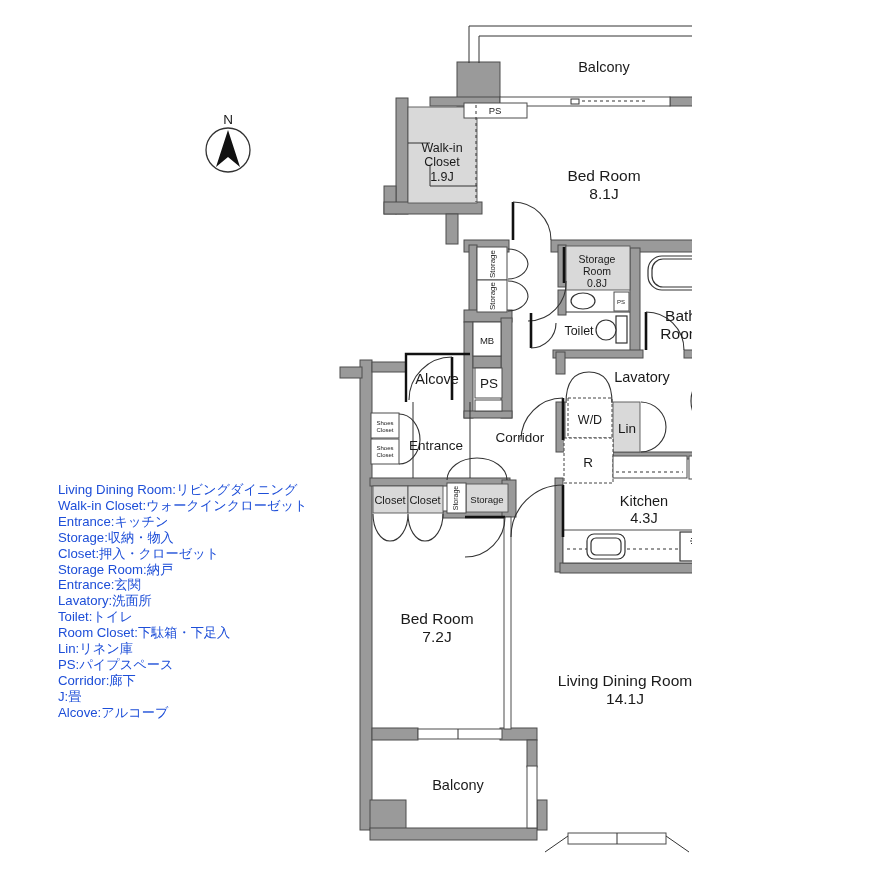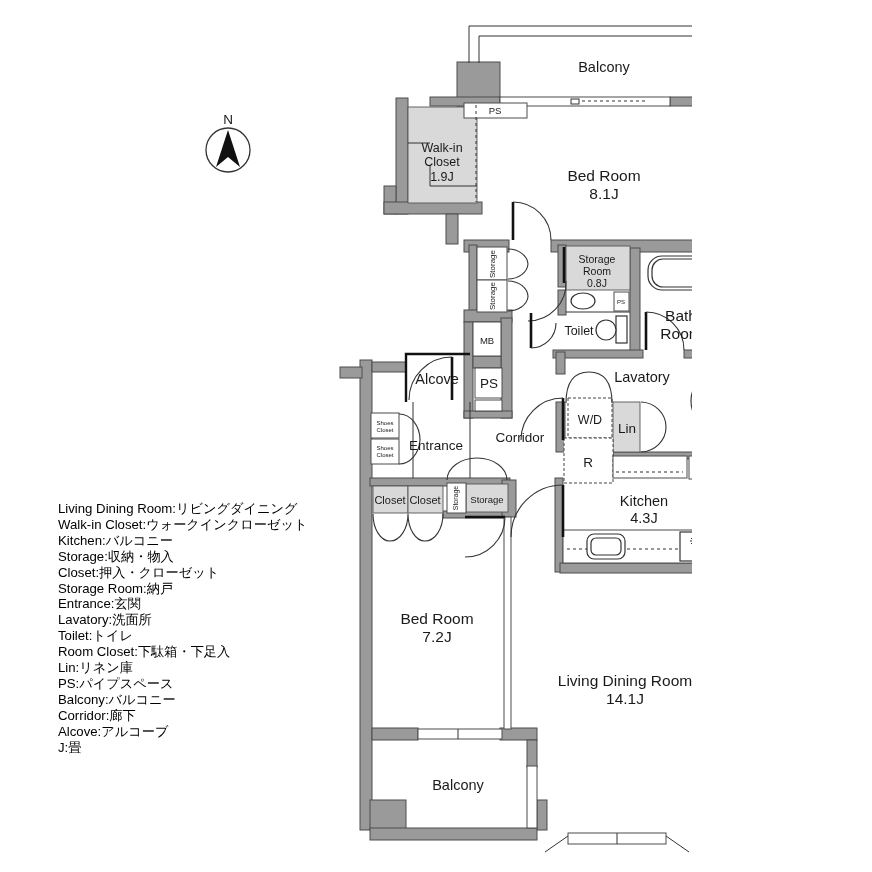--- a/index.html
+++ b/index.html
@@ -15,21 +15,21 @@
   .thin{stroke:#333333;stroke-width:1;fill:none;}
   .arc{stroke:#333333;stroke-width:1.1;fill:none;}
   .leaf{stroke:#111111;stroke-width:2.6;fill:none;}
   .fix{fill:#ffffff;stroke:#333333;stroke-width:1.2;}
   .dash{stroke:#333333;stroke-width:1;fill:none;stroke-dasharray:3 3;}
   .dot{stroke:#555555;stroke-width:1;fill:none;stroke-dasharray:2 2;}
   .t6{font-size:6px;}.t7{font-size:7px;}.t8{font-size:8px;}.t9{font-size:9.5px;}
   .t10{font-size:10.5px;}.t11{font-size:11px;}.t12{font-size:12.5px;}.t13{font-size:13.5px;}
   .t14{font-size:14.5px;}.t15{font-size:15.5px;}
   .mid{text-anchor:middle;}
-  #legend{position:absolute;left:58px;top:501px;width:310px;color:#000000;
+  #legend{position:absolute;left:58px;top:482px;width:310px;color:#1d4ed8;
           font-size:13.2px;line-height:15.9px;white-space:nowrap;}
 </style>
 </head>
 <body>
 
 <div id="stage">
 <svg width="872" height="872" viewBox="0 0 872 872">
 
   <g>
 
@@ -258,28 +258,27 @@
   <g>
     <circle cx="228" cy="150" r="22" fill="#ffffff" stroke="#333333" stroke-width="1.3"></circle>
     <polygon points="228,130 216,167 228,157 240,167" fill="#111111"></polygon>
     <text class="t13 mid" x="228" y="124">N</text>
   </g>
 </svg>
 
   <div id="legend">
     <div>Living Dining Room:リビングダイニング</div>
     <div>Walk-in Closet:ウォークインクローゼット</div>
-    <div>Kitchen:バルコニー</div>
+    <div>Entrance:キッチン</div>
     <div>Storage:収納・物入</div>
     <div>Closet:押入・クローゼット</div>
     <div>Storage Room:納戸</div>
     <div>Entrance:玄関</div>
     <div>Lavatory:洗面所</div>
     <div>Toilet:トイレ</div>
     <div>Room Closet:下駄箱・下足入</div>
     <div>Lin:リネン庫</div>
     <div>PS:パイプスペース</div>
-    <div>Balcony:バルコニー</div>
     <div>Corridor:廊下</div>
+    <div>J:畳</div>
     <div>Alcove:アルコーブ</div>
-    <div>J:畳</div>
   </div>
 </div>
 
 </body></html>

